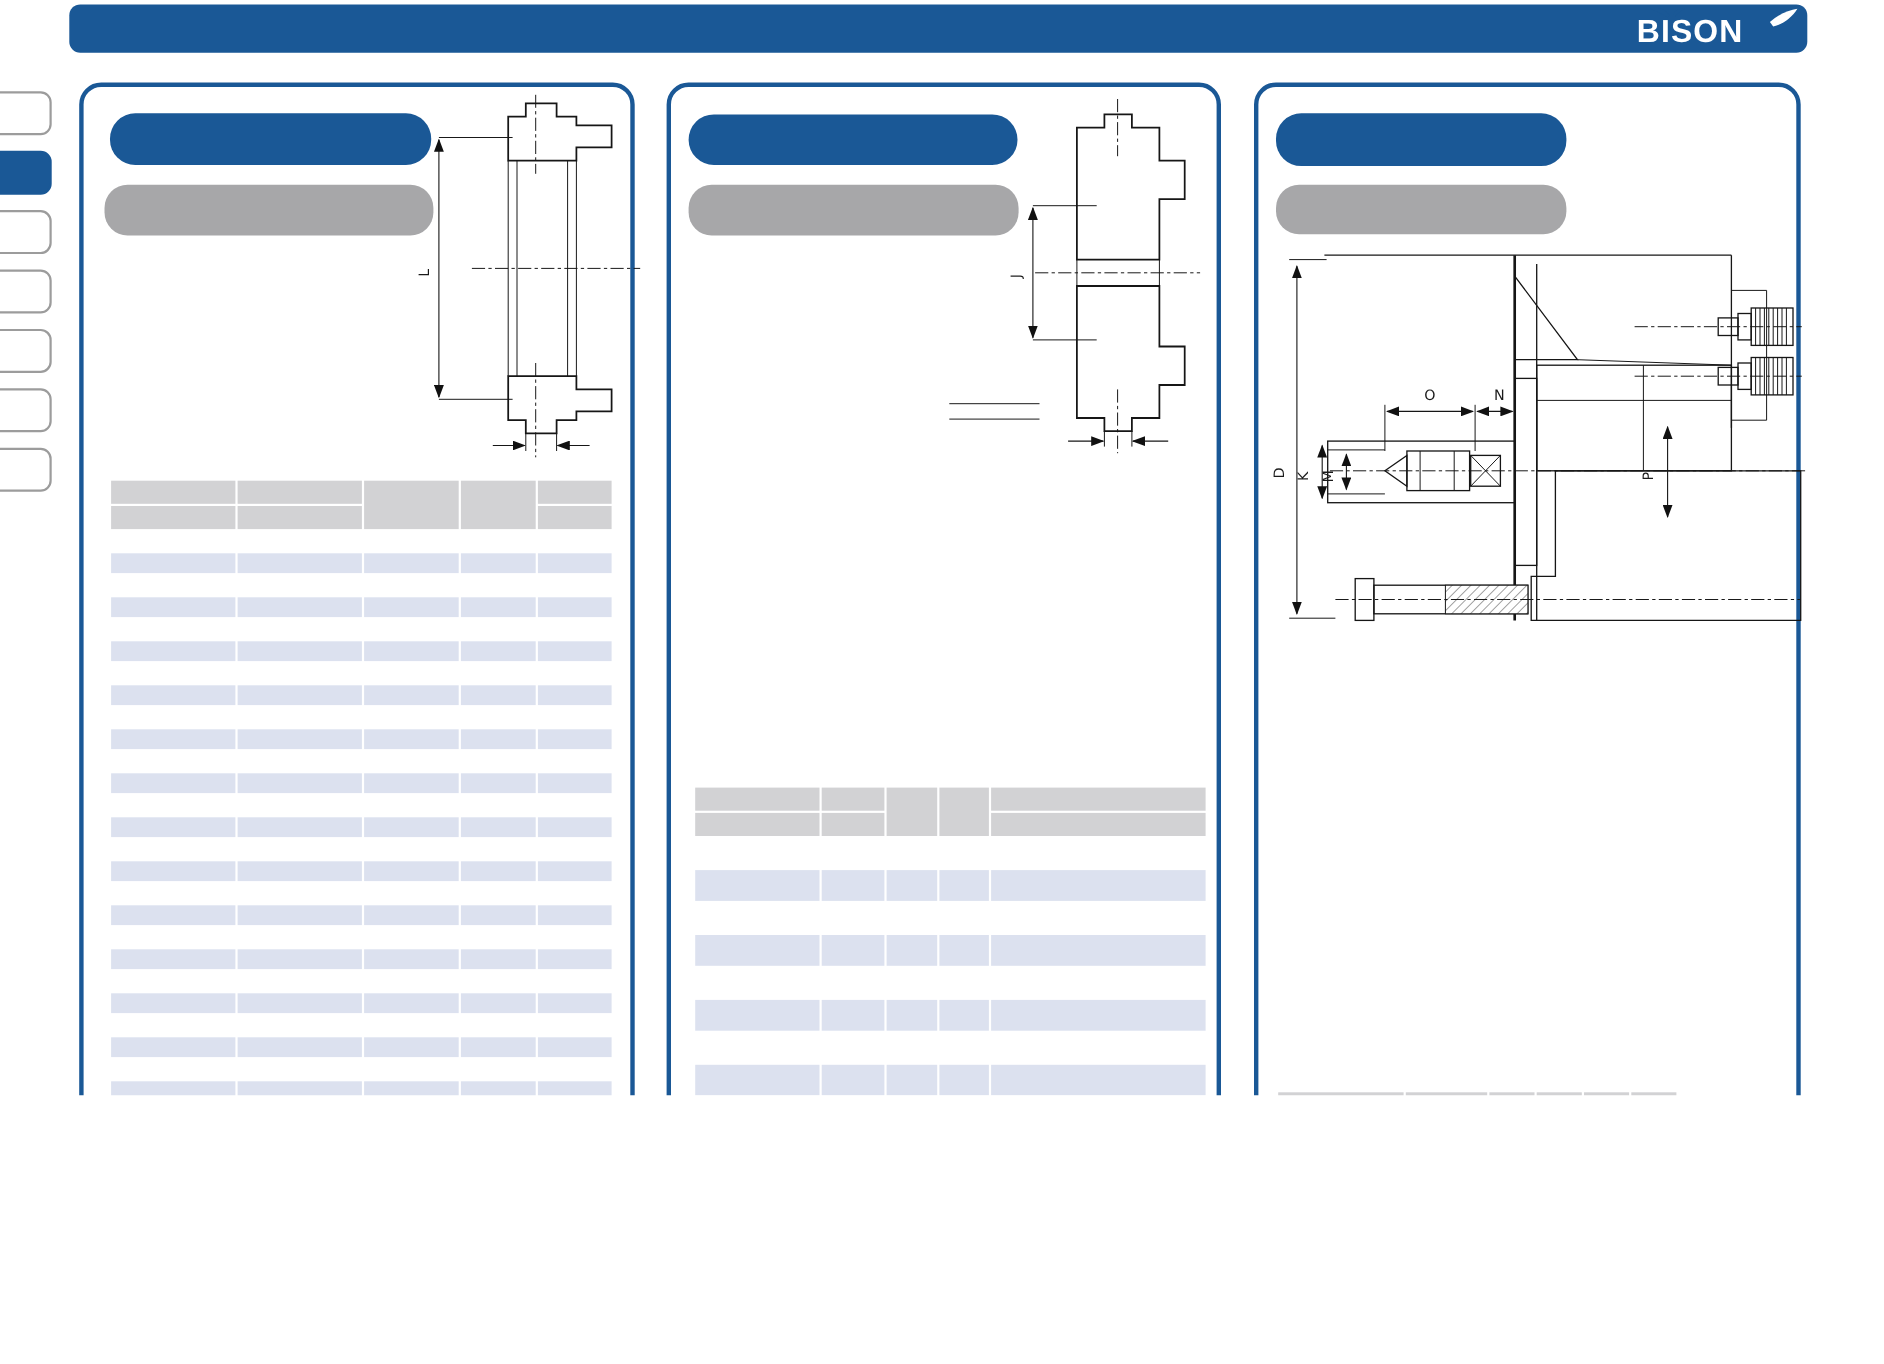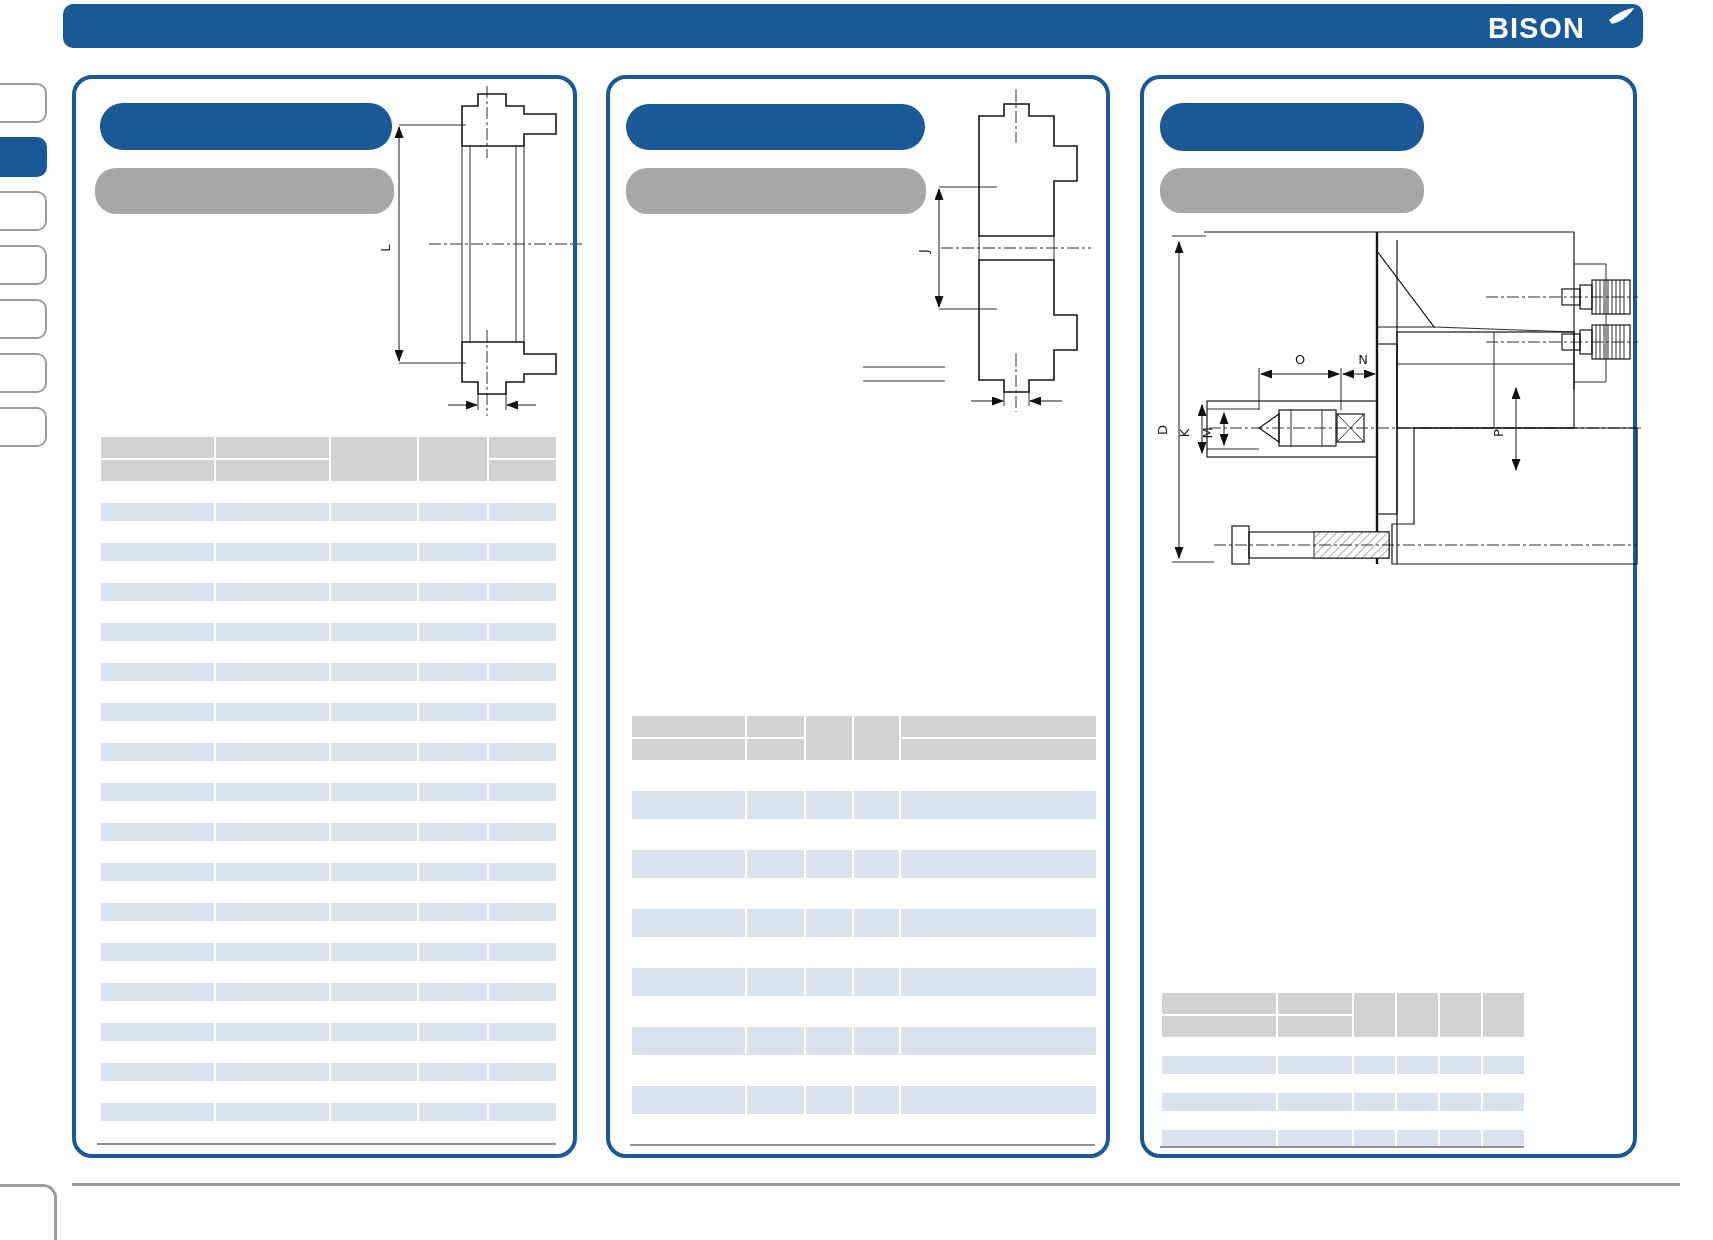--- a/index.html
+++ b/index.html
@@ -5,21 +5,21 @@
   :root{
     --blue:#1a5896;
     --graybar:#a7a7a9;
     --th:#d2d2d4;
     --row:#dce1ef;
     --rule:#8f8f8f;
     --tabborder:#9c9c9c;
   }
   *{margin:0;padding:0;box-sizing:border-box;}
   html,body{background:#fff;}
-  .page{position:relative;width:1713px;height:1240px;background:#fff;overflow:hidden;
+  .page{position:relative;width:1713px;height:996px;background:#fff;overflow:hidden;
         font-family:"Liberation Sans",sans-serif;}
 
   
   .topbar{position:absolute;left:63px;top:4px;width:1580px;height:44px;background:var(--blue);
           border-radius:10px;}
   .logo{position:absolute;right:8px;top:3px;width:150px;height:38px;}
   .logotext{font-family:"Liberation Sans",sans-serif;font-weight:bold;font-size:29px;
             letter-spacing:1px;fill:#ffffff;}
 
   

